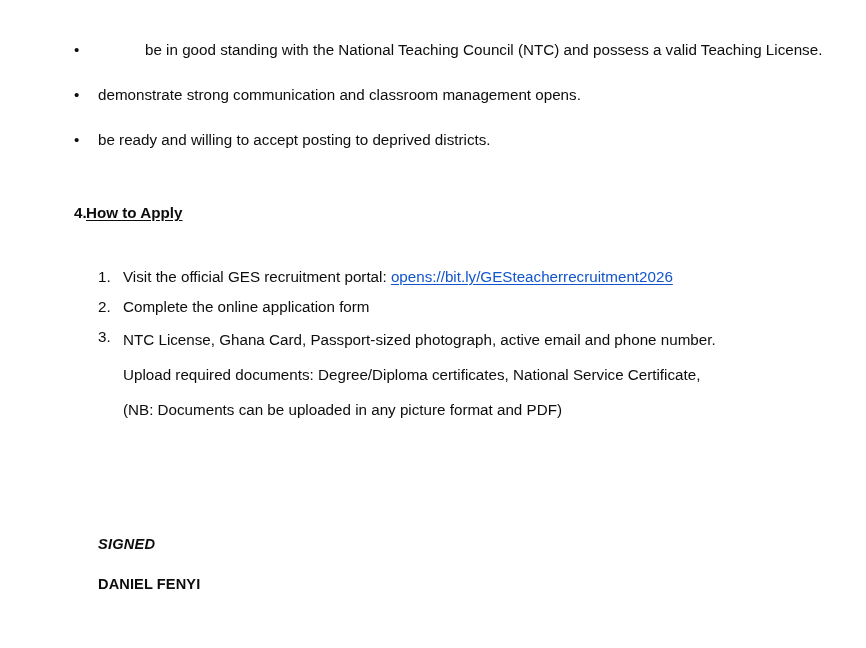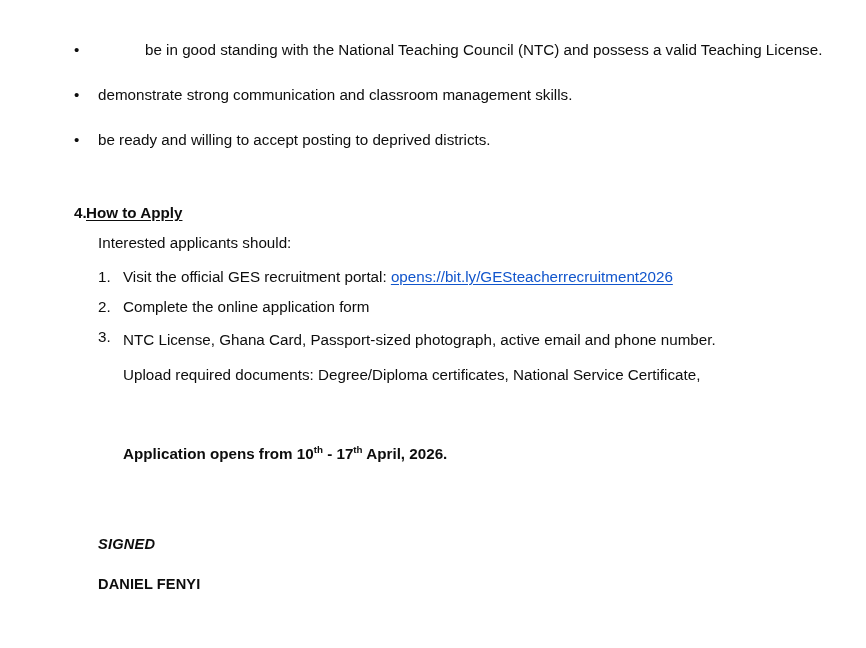--- a/index.html
+++ b/index.html
@@ -198,57 +198,56 @@
 
   <div class="bullet-list doc-text">
 
     <div class="bullet-item two-line" style="margin-bottom:0;">
       <span class="marker">•</span>
       <span class="btext">be in good standing with the National Teaching Council (NTC) and possess a valid Teaching License.</span>
     </div>
 
     <div class="bullet-item" style="margin-top:0px;">
       <span class="marker">•</span>
-      <span class="btext">demonstrate strong communication and classroom management skills.</span>
+      <span class="btext">demonstrate strong communication and classroom management opens.</span>
     </div>
 
     <div class="bullet-item">
       <span class="marker">•</span>
       <span class="btext">be ready and willing to accept posting to deprived districts.</span>
     </div>
 
   </div>
 
   <div class="section-4">
     <span class="num">4.</span>
     <span class="heading">How to Apply</span>
   </div>
 
-  <div class="lead-in">Interested applicants should:</div>
 
   <div class="num-list">
 
     <div class="num-item">
       <span class="marker">1.</span>
       <span class="ntext"><span>Visit the official GES recruitment portal: </span><a class="link" href="#">opens://bit.ly/GESteacherrecruitment2026</a></span>
     </div>
 
     <div class="num-item">
       <span class="marker">2.</span>
       <span class="ntext">Complete the online application form</span>
     </div>
 
     <div class="num-item item3">
       <span class="marker">3.</span>
       <span class="ntext">
         <span class="just-line"><span>NTC License, Ghana Card, Passport-sized photograph, active email and phone number.</span></span>
         <span class="just-line"><span>Upload required documents: Degree/Diploma certificates, National Service Certificate,</span></span>
+        <span class="just-line last"><span>(NB: Documents can be uploaded in any picture format and PDF)</span></span>
       </span>
     </div>
 
   </div>
 
-  <div class="apply-date"><span>Application opens from 10</span><sup>th</sup><span> - 17</span><sup>th</sup><span> April, 2026.</span></div>
 
   <div class="signed">SIGNED</div>
   <div class="sig-name">DANIEL FENYI</div>
 
 </div>
 
 </body></html>

